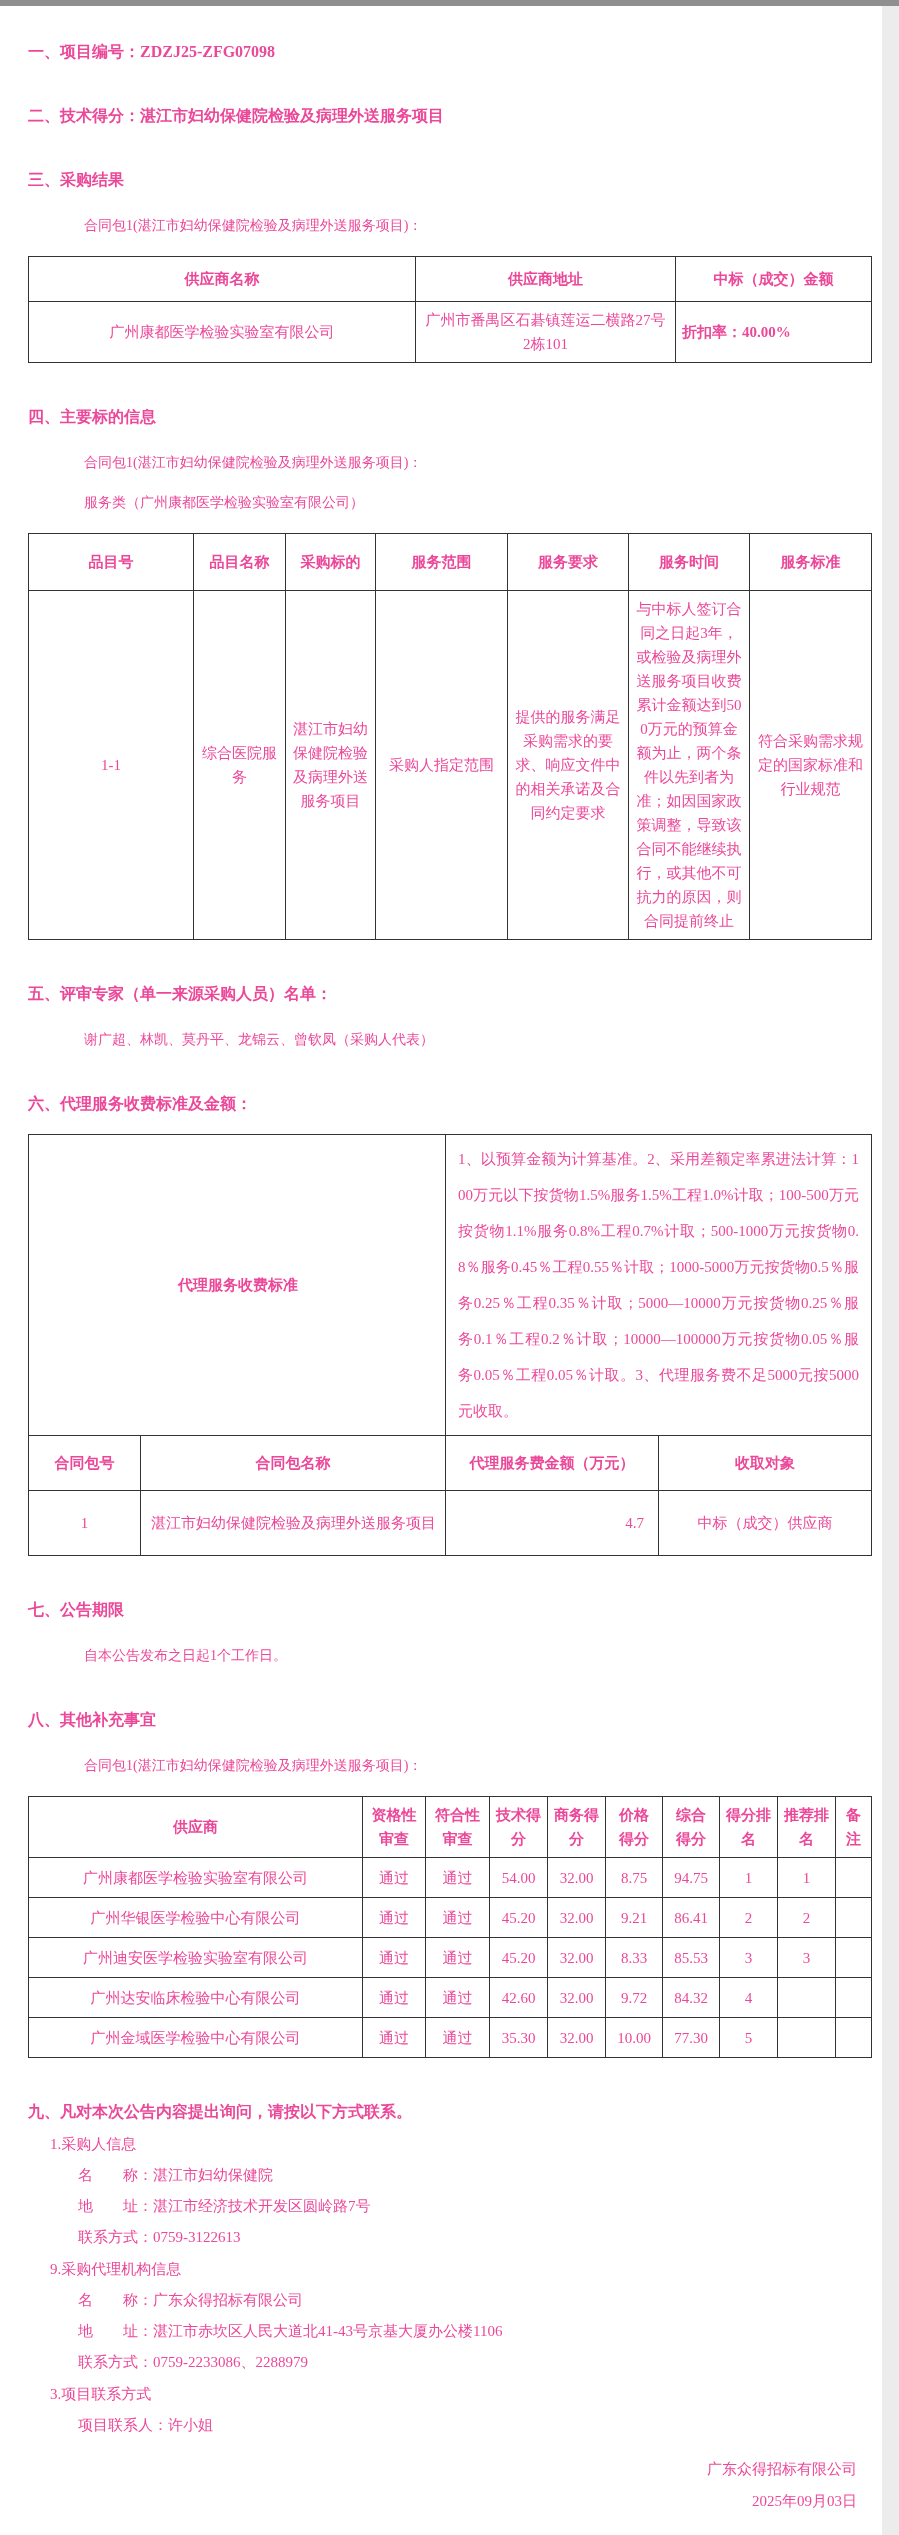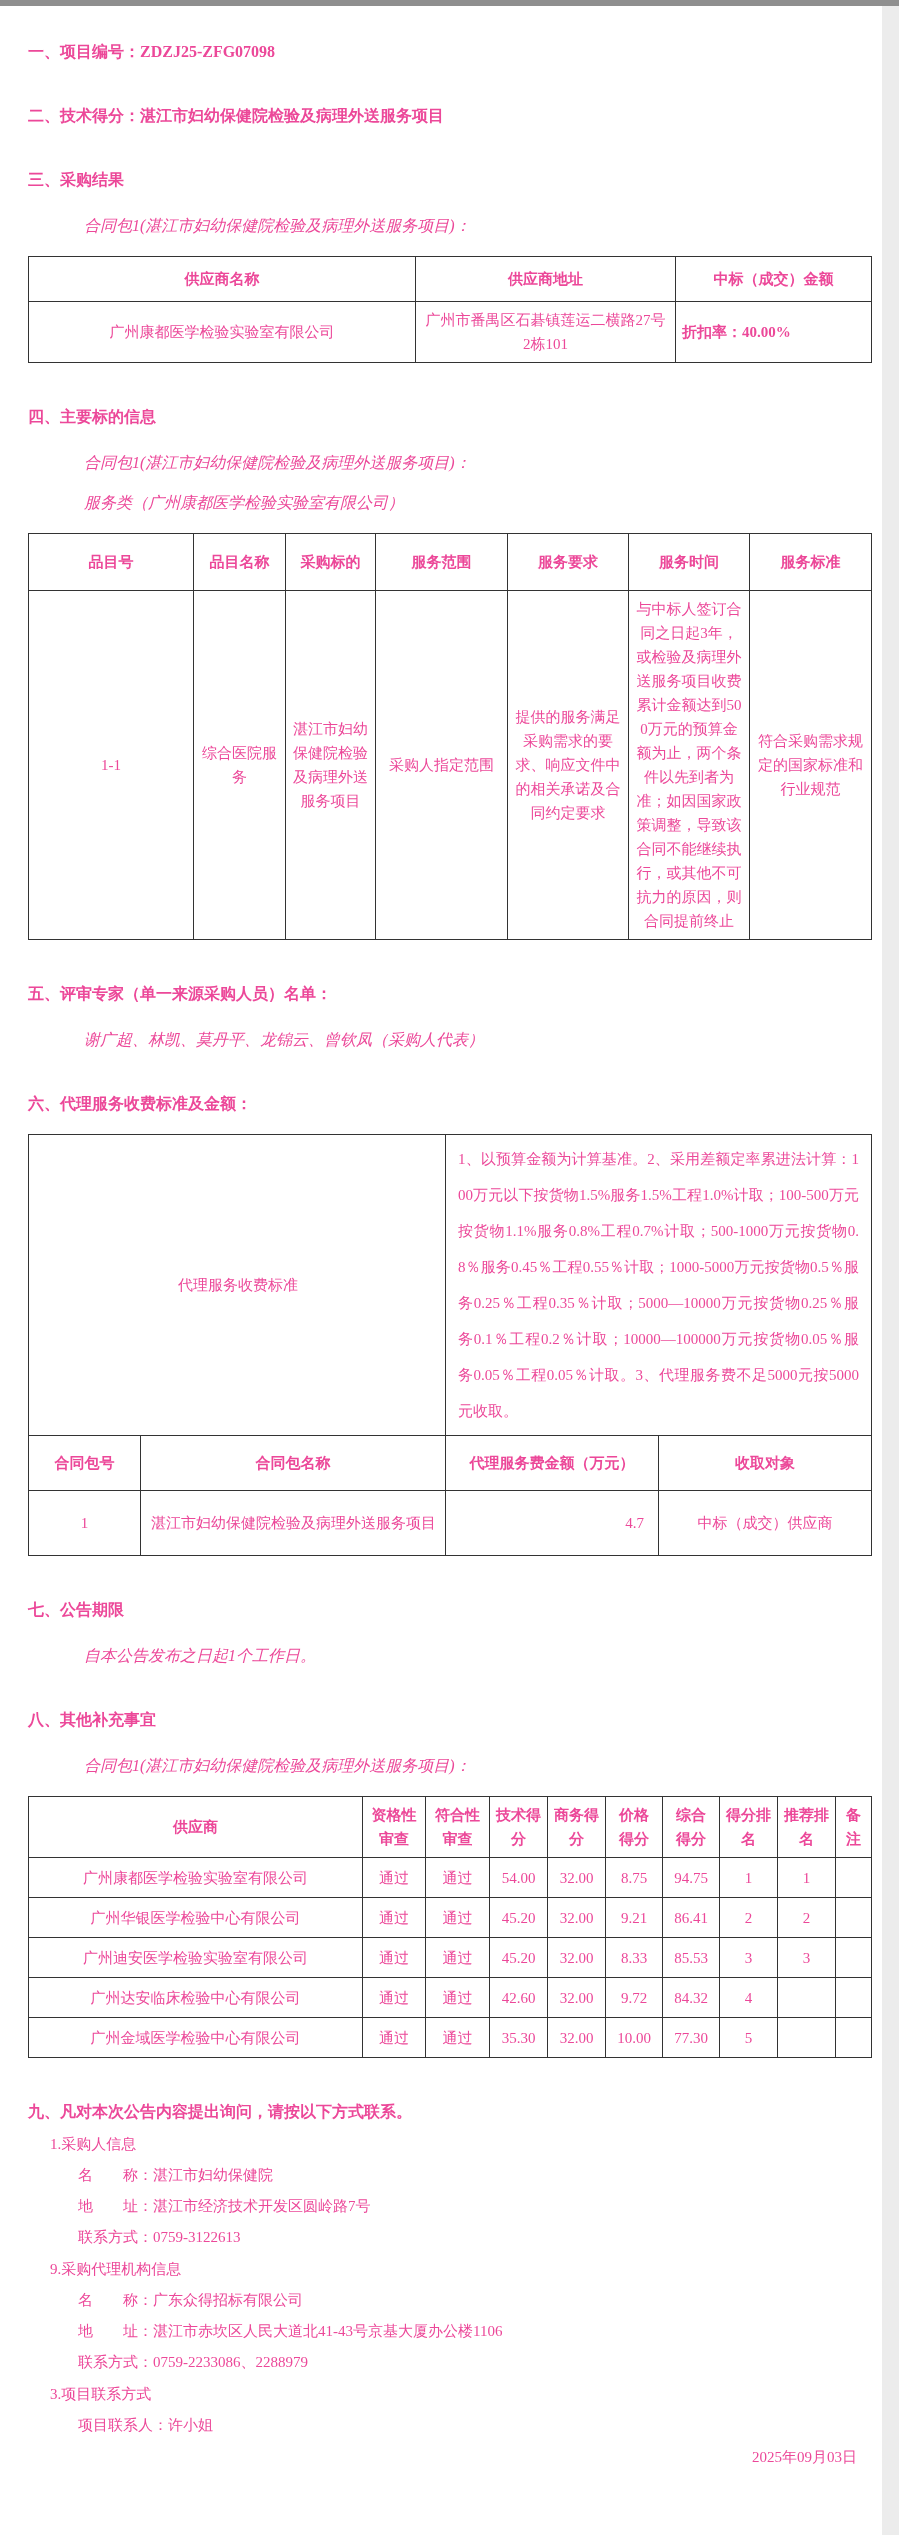--- a/index.html
+++ b/index.html
@@ -7,21 +7,21 @@
     position:relative; width:899px; height:2535px; margin:0;
     background:#ffffff; overflow:hidden;
     font-family:"Liberation Serif","DejaVu Serif",serif;
     color:#ec4899;
   }
   .top-strip { position:absolute; top:0; left:0; width:899px; height:6px; background:#8f8f8f; }
   .side-strip { position:absolute; top:6px; right:0; width:17px; height:2529px; background:#ececec; }
   .page { position:absolute; top:6px; left:0; width:882px; padding:0 11px 0 28px; box-sizing:border-box; }
 
   .s-h { font-size:16px; font-weight:bold; line-height:20px; }
-  .line { font-size:16px; line-height:20px;font-style:italic; }
+  .line { font-size:14px; line-height:20px; }
   .indent { margin-left:56px; }
 
   .mt-h1 { margin-top:36px; }
   .mt-a  { margin-top:44px; }
   .mt-b  { margin-top:26px; }
   .mt-c  { margin-top:20px; }
   .mt-t  { margin-top:20px; }
 
   table.tbl { border-collapse:collapse; table-layout:fixed; width:843px; }
   table.tbl td, table.tbl th {
@@ -31,21 +31,21 @@
   }
   table.tbl th { font-weight:bold; }
 
   .t-result th { height:32px; }
   .t-result td { height:44px; }
   .t-result .amount { text-align:left; padding-right:16px;font-weight:bold; }
 
   .t-items th { height:44px; }
   .t-items td { padding:10px 9px; line-height:25px; }
 
-  .t-fee .fee-label { font-weight:normal;padding-left:8px; }
+  .t-fee .fee-label { font-weight:bold;padding-left:8px; }
   .t-fee .fee-text  { text-align:justify; line-height:36px; padding:6px 12px; }
   .t-fee th { height:42px; }
   .t-fee .pkg-name { text-align:left; padding-left:10px; line-height:24px; }
   .t-fee .fee-amount { text-align:right; padding-right:14px; height:52px; }
 
   .t-score th { padding:5px 2px; line-height:24px; }
   .t-score td { height:27px; padding:5px 2px; line-height:20px; }
 
   .contact-group { font-size:15px; line-height:19px; margin-left:22px; margin-top:13px; }
   .contact-line  { font-size:15px; line-height:19px; margin-left:50px; margin-top:12px; }
@@ -261,16 +261,17 @@
     <div class="contact-line">联系方式：0759-3122613</div>
 
     <div class="contact-group">9.采购代理机构信息</div>
     <div class="contact-line">名　　称：广东众得招标有限公司</div>
     <div class="contact-line">地　　址：湛江市赤坎区人民大道北41-43号京基大厦办公楼1106</div>
     <div class="contact-line">联系方式：0759-2233086、2288979</div>
 
     <div class="contact-group">3.项目联系方式</div>
     <div class="contact-line">项目联系人：许小姐</div>
 
+    <div class="footer-line mt-f1">广东众得招标有限公司</div>
     <div class="footer-line mt-f2">2025年09月03日</div>
 
   </div>
 </div>
 
 </body></html>

